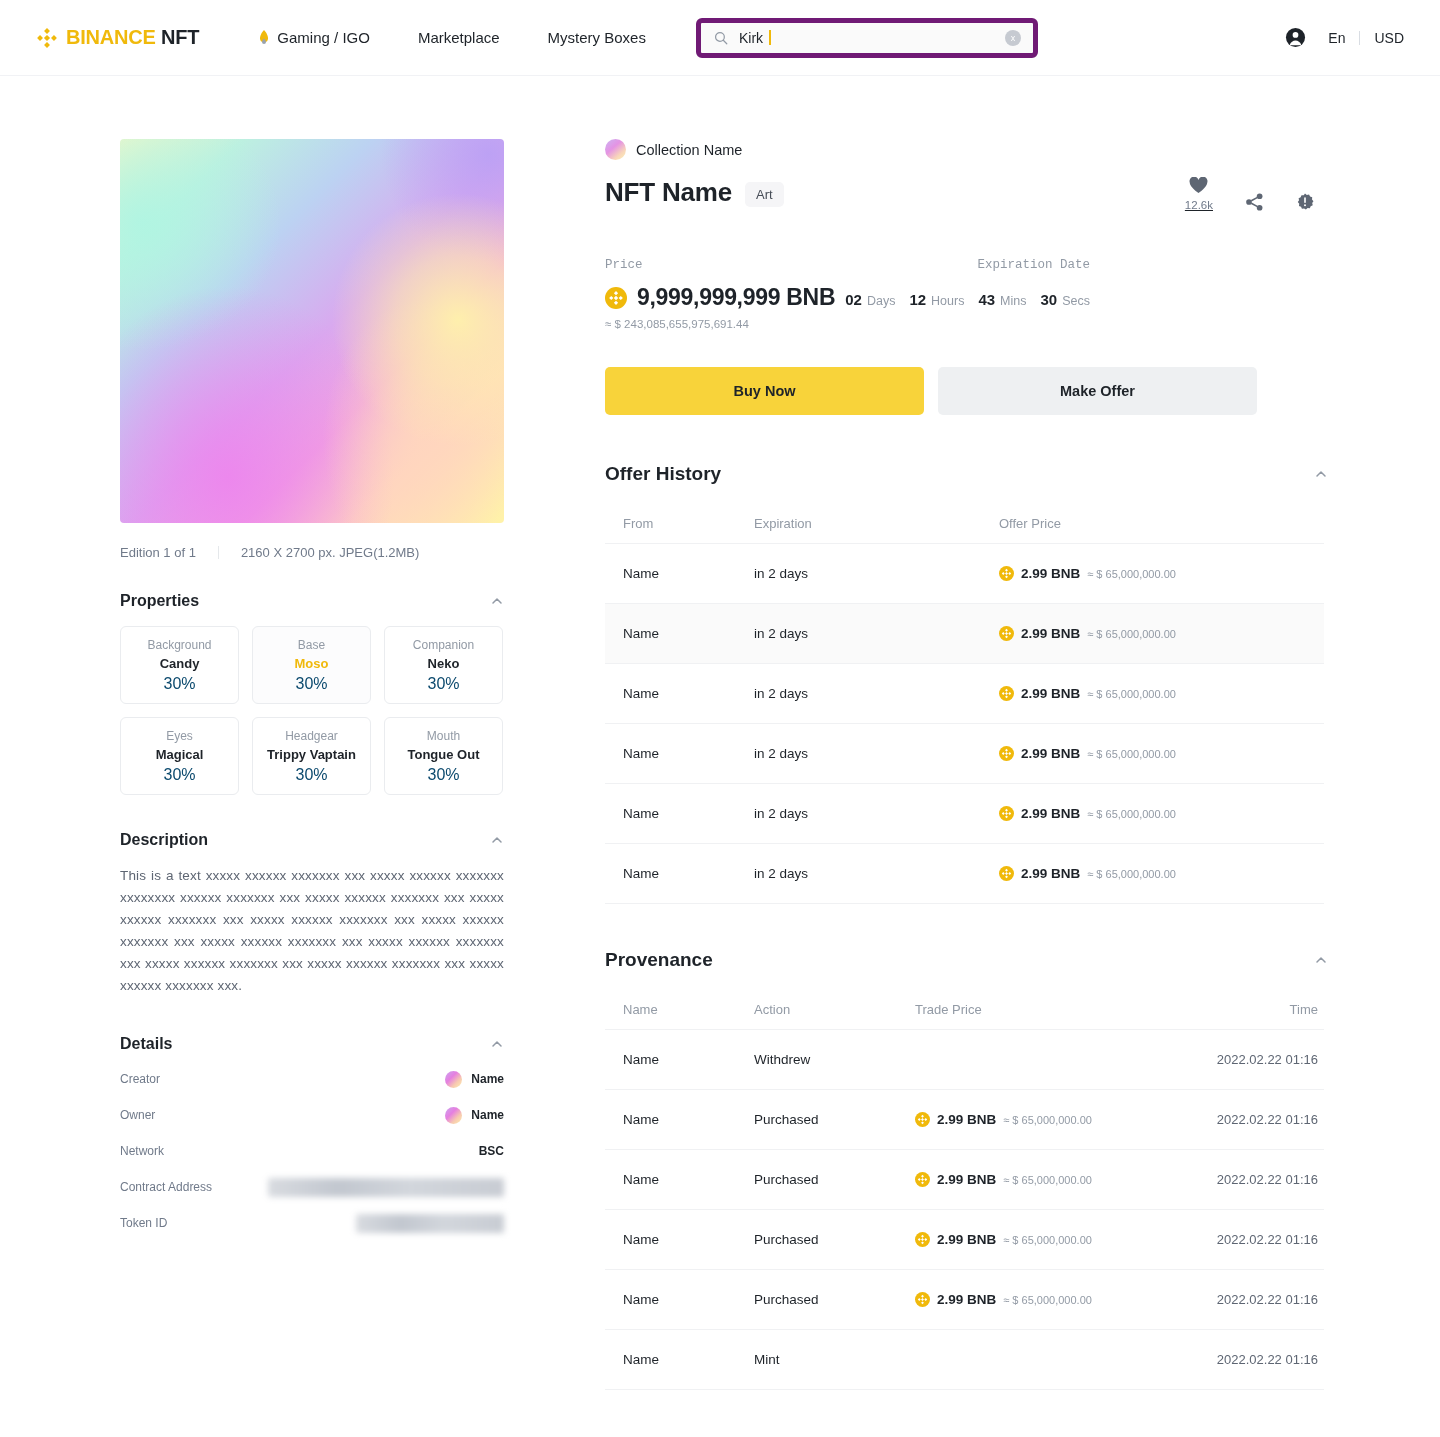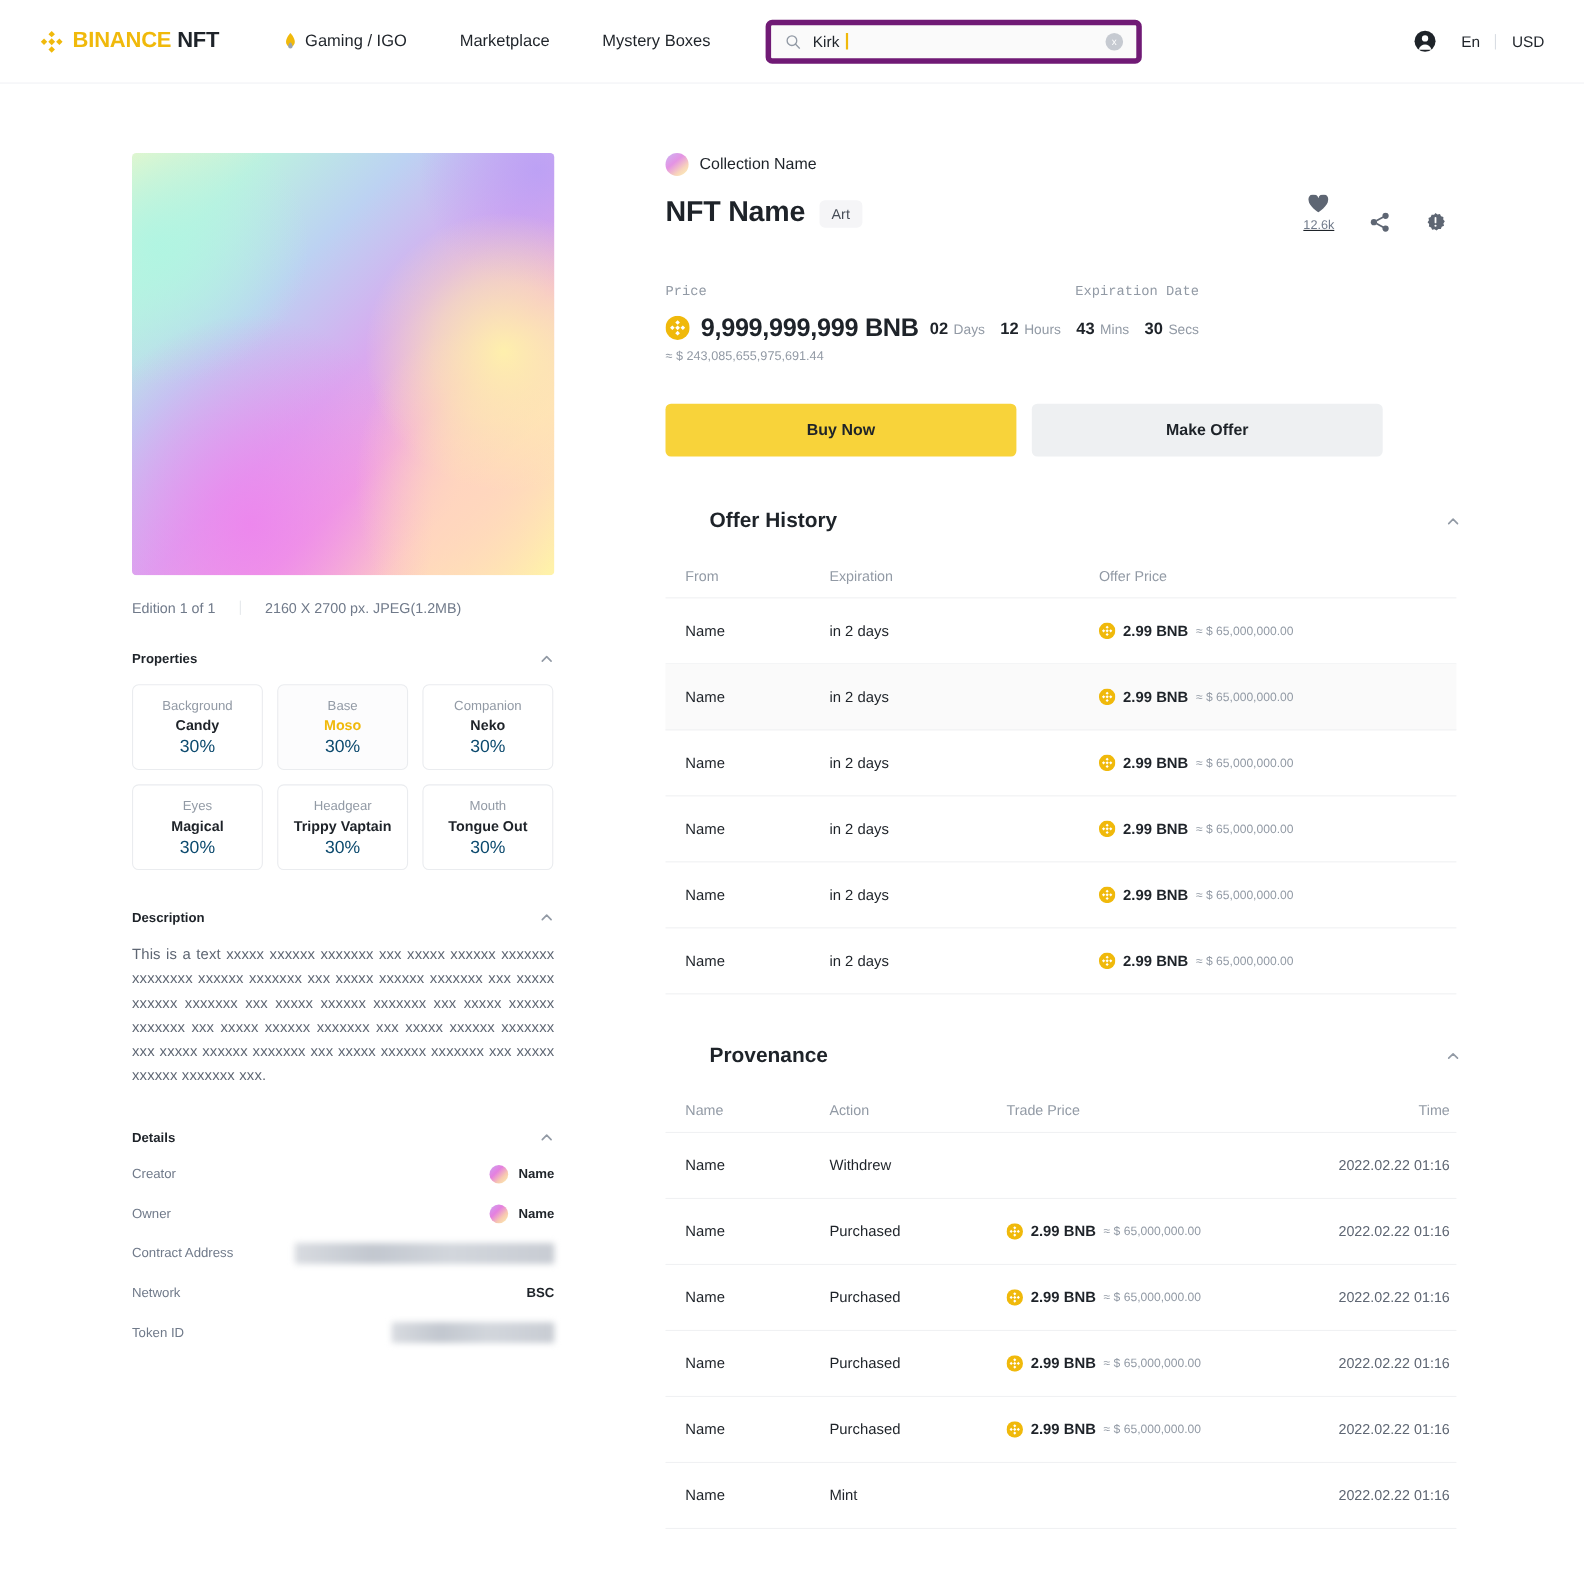--- a/index.html
+++ b/index.html
@@ -156,21 +156,21 @@
   
   .section-head {
     display: flex;
     align-items: center;
     justify-content: space-between;
     margin-top: 32px;
     padding-bottom: 16px;
     cursor: pointer;
   }
   .section-title {
-    font-size: 12px;
+    font-size: 16px;
     font-weight: bold;
     color: #1e2329;
   }
   .chev {
     width: 14px; height: 14px;
     display: block;
     cursor: pointer;
   }
 
   .props-grid {
@@ -365,21 +365,20 @@
     align-items: center;
     justify-content: space-between;
     margin-top: 48px;
     cursor: pointer;
     padding-right: 12px;
   }
   .sec-title-r {
     font-size: 19px;
     font-weight: bold;
     color: #1e2329;
-    margin-left: 40px;
   }
   .tbl { width: 719px; margin-top: 19px; }
   .tbl-head {
     display: flex;
     align-items: center;
     height: 40px;
     font-size: 13px;
     color: #929aa5;
     border-bottom: 1px solid #f0f1f3;
   }
@@ -540,26 +539,26 @@
       </span>
     </div>
     <div class="detail-row">
       <span class="detail-k">Owner</span>
       <span class="detail-v">
         <span class="mini-av"></span>
         <span>Name</span>
       </span>
     </div>
     <div class="detail-row">
+      <span class="detail-k">Network</span>
+      <span class="detail-v">BSC</span>
+    </div>
+    <div class="detail-row">
       <span class="detail-k">Contract Address</span>
       <span class="redacted addr"></span>
-    </div>
-    <div class="detail-row">
-      <span class="detail-k">Network</span>
-      <span class="detail-v">BSC</span>
     </div>
     <div class="detail-row">
       <span class="detail-k">Token ID</span>
       <span class="redacted token"></span>
     </div>
   </div>
 
   <div class="col-right">
 
     <div class="coll-line">

